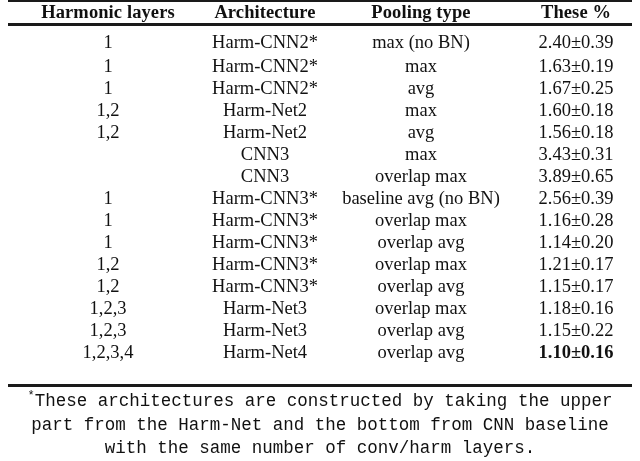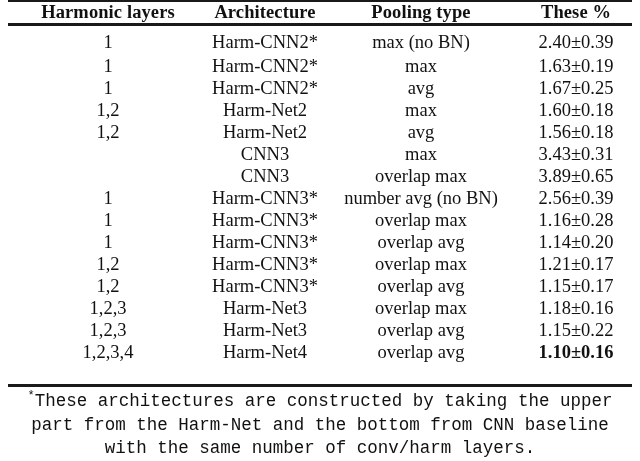--- a/index.html
+++ b/index.html
@@ -152,21 +152,21 @@
         </tr>
         <tr>
           <td></td>
           <td>CNN3</td>
           <td>overlap max</td>
           <td class="err">3.89±0.65</td>
         </tr>
         <tr>
           <td>1</td>
           <td>Harm-CNN3*</td>
-          <td>number avg (no BN)</td>
+          <td>baseline avg (no BN)</td>
           <td class="err">2.56±0.39</td>
         </tr>
         <tr>
           <td>1</td>
           <td>Harm-CNN3*</td>
           <td>overlap max</td>
           <td class="err">1.16±0.28</td>
         </tr>
         <tr>
           <td>1</td>

